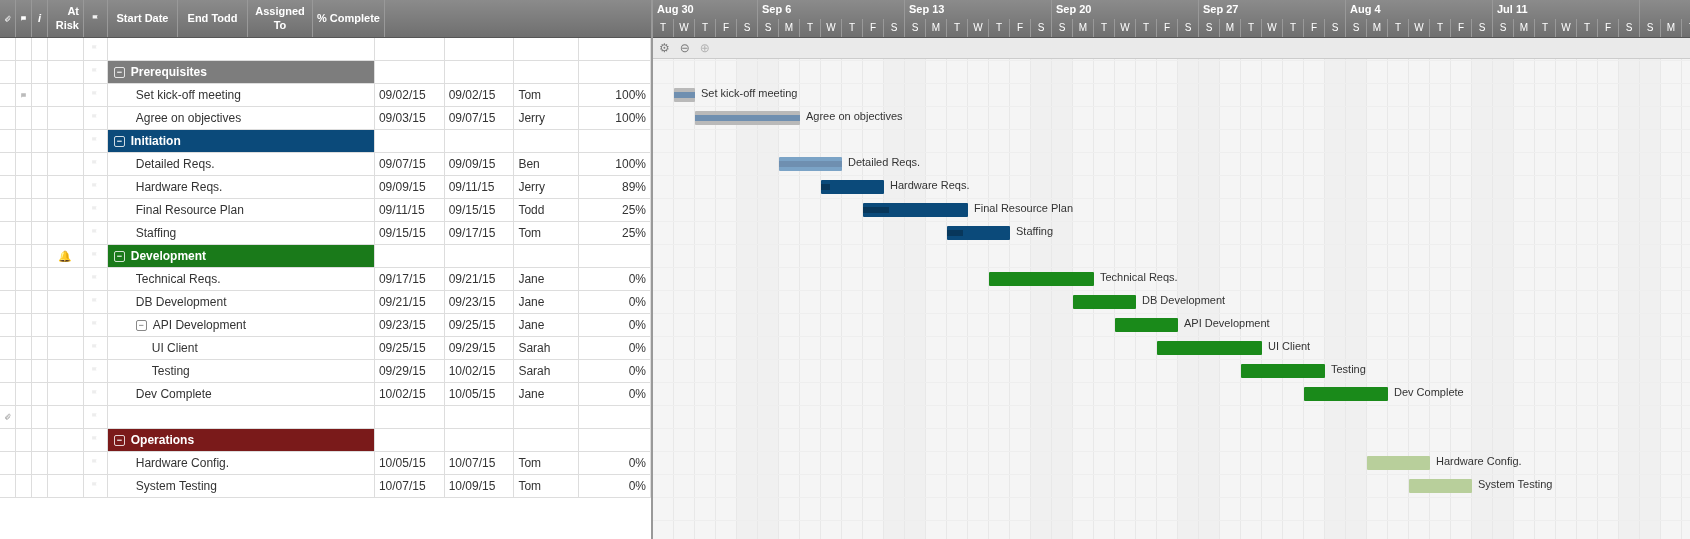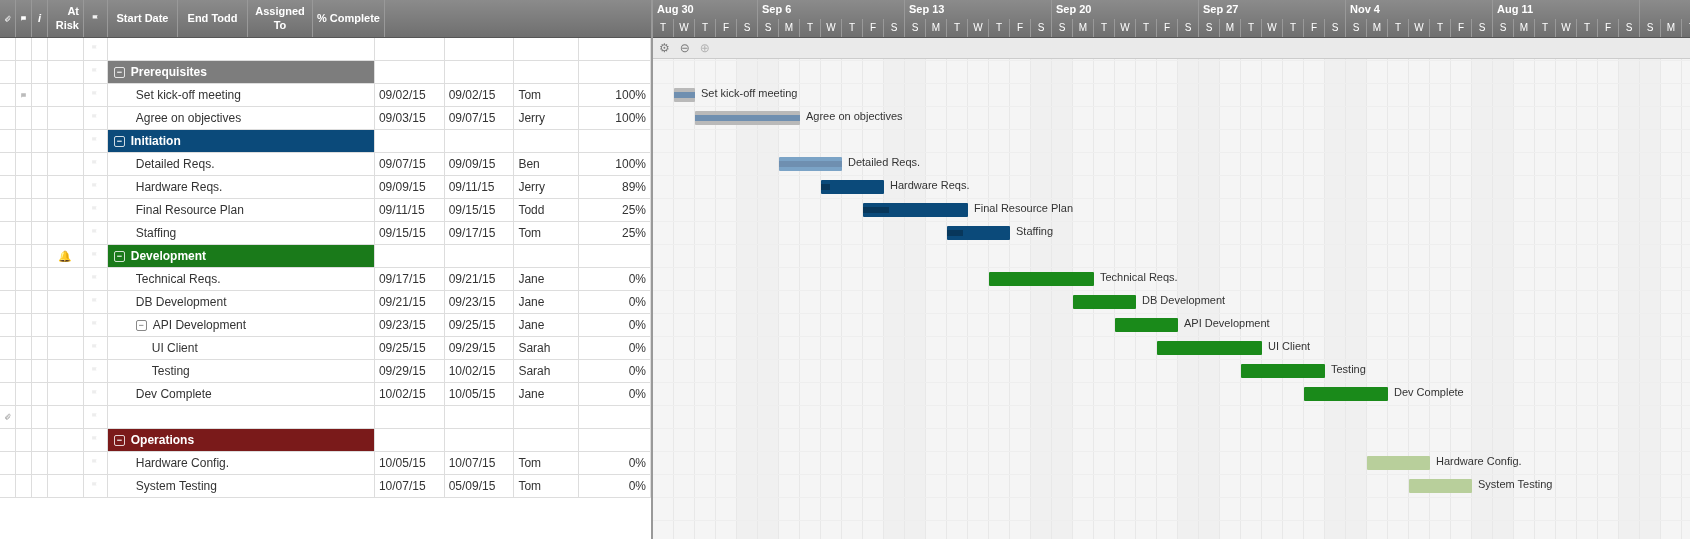--- a/index.html
+++ b/index.html
@@ -467,37 +467,37 @@
           <div class="cell col-risk"></div>
           <div class="cell col-flag center">
             <svg class="flag-icon" viewBox="0 0 24 24" fill="#bbb">
               <path d="M5 2v20M5 3h11l-2 4 2 4H5"></path>
             </svg>
           </div>
           <div class="cell col-task indent-1">
             <span>System Testing</span>
           </div>
           <div class="cell col-start">10/07/15</div>
-          <div class="cell col-end">05/09/15</div>
+          <div class="cell col-end">10/09/15</div>
           <div class="cell col-assigned">Tom</div>
           <div class="cell col-complete right">0%</div>
         </div>
       </div>
   </div>
 
   <div class="right-panel">
     <div class="gantt-header">
       <div class="gantt-weeks" id="gweeks">
           <div class="gantt-week" style="width: 105px;">Aug 30</div>
           <div class="gantt-week" style="width: 147px;">Sep 6</div>
           <div class="gantt-week" style="width: 147px;">Sep 13</div>
           <div class="gantt-week" style="width: 147px;">Sep 20</div>
           <div class="gantt-week" style="width: 147px;">Sep 27</div>
-          <div class="gantt-week" style="width: 147px;">Nov 4</div>
-          <div class="gantt-week" style="width: 147px;">Aug 11</div>
+          <div class="gantt-week" style="width: 147px;">Aug 4</div>
+          <div class="gantt-week" style="width: 147px;">Jul 11</div>
         </div>
       <div class="gantt-days" id="gdays">
           <div class="gantt-day">T</div>
           <div class="gantt-day">W</div>
           <div class="gantt-day">T</div>
           <div class="gantt-day">F</div>
           <div class="gantt-day">S</div>
           <div class="gantt-day">S</div>
           <div class="gantt-day">M</div>
           <div class="gantt-day">T</div>

